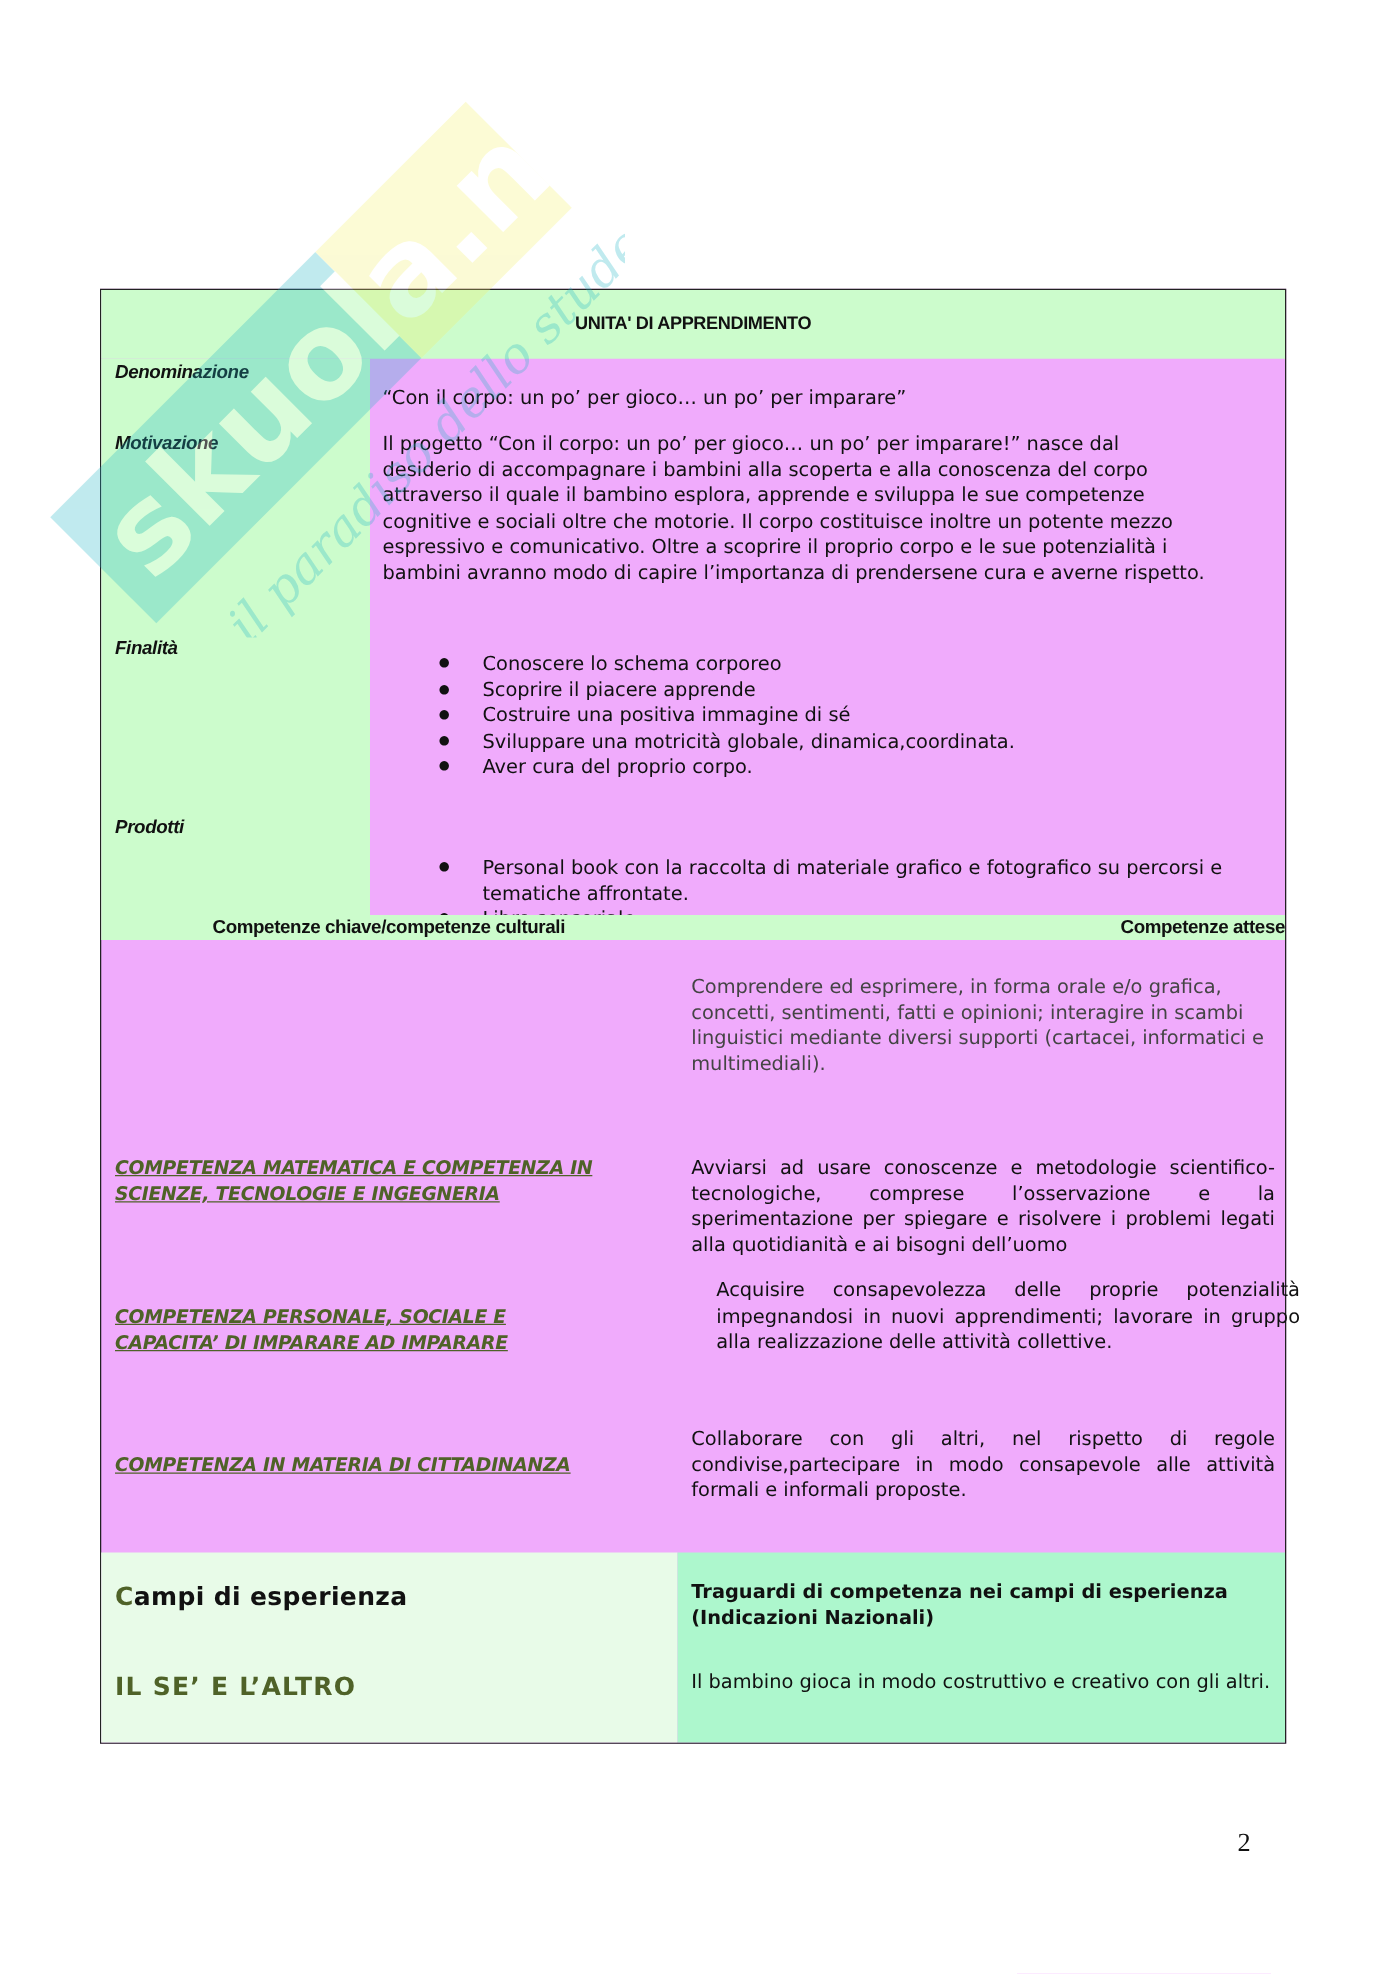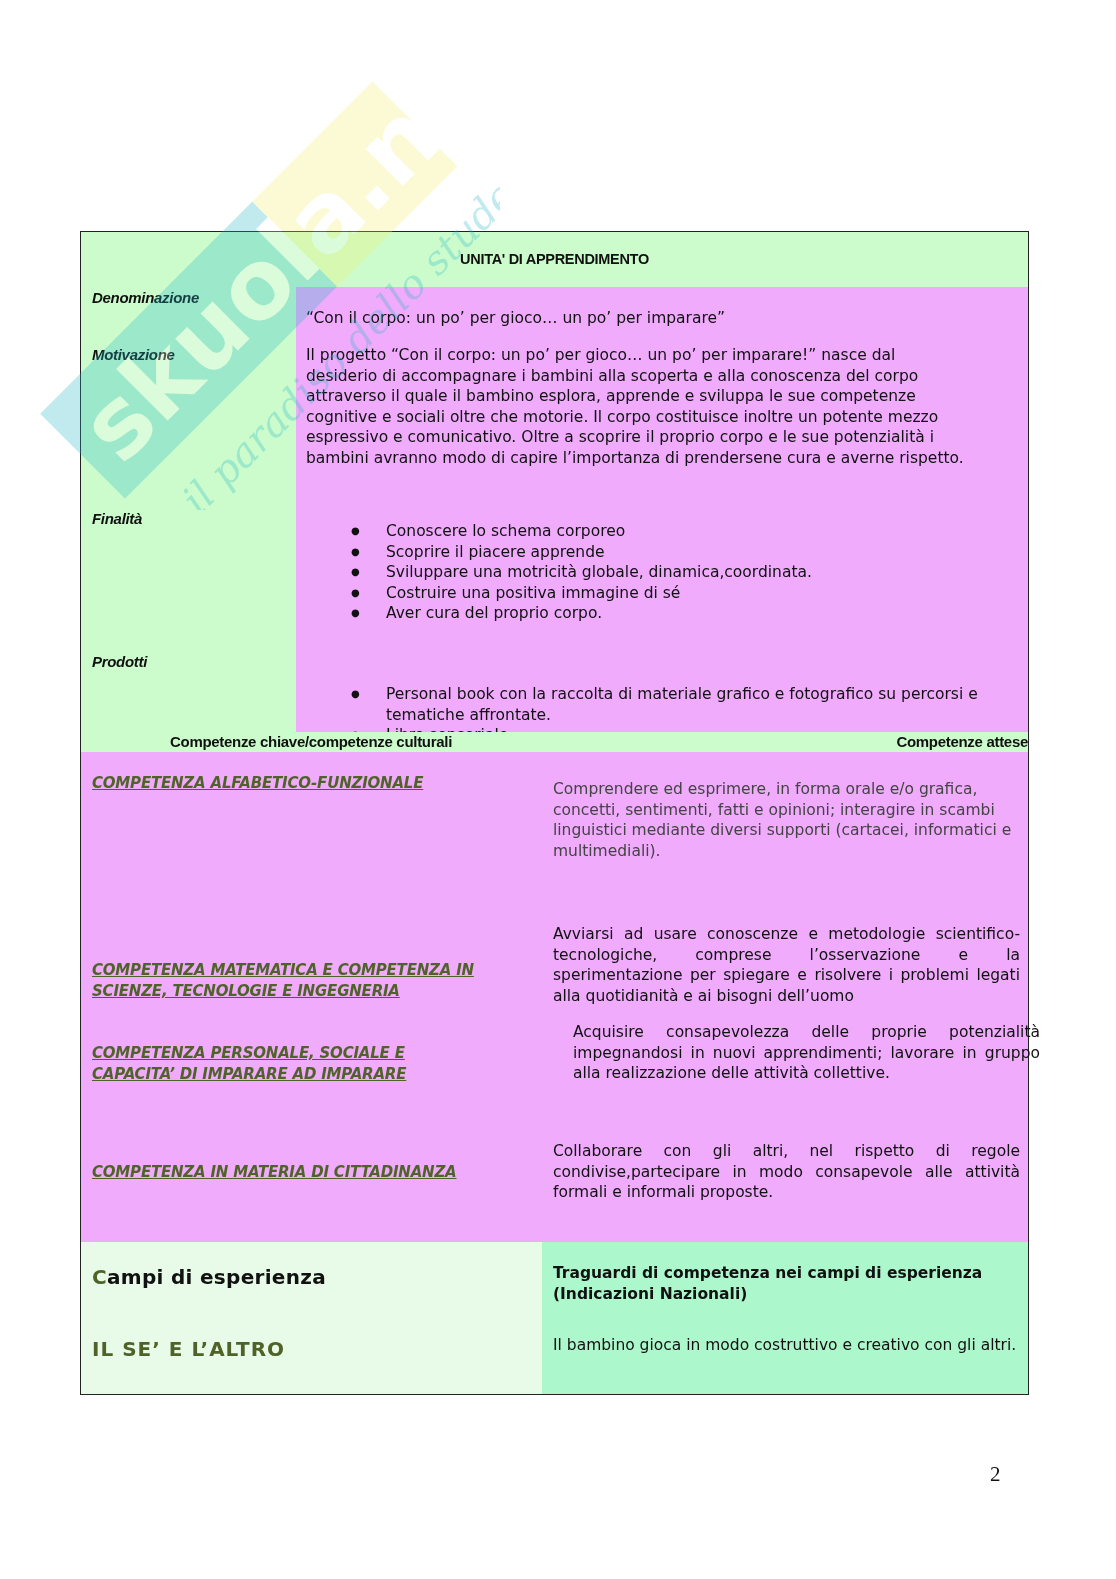--- a/index.html
+++ b/index.html
@@ -49,39 +49,38 @@
     <div>attraverso il quale il bambino esplora, apprende e sviluppa le sue competenze</div>
     <div>cognitive e sociali oltre che motorie. Il corpo costituisce inoltre un potente mezzo</div>
     <div>espressivo e comunicativo. Oltre a scoprire il proprio corpo e le sue potenzialità i</div>
     <div>bambini avranno modo di capire l’importanza di prendersene cura e averne rispetto.</div>
   </div>
 
   <div class="abs label" style="left:11px;top:278px;">Finalità</div>
   <ul class="abs bul body-text" style="left:292px;top:276px;width:640px;">
     <li>Conoscere lo schema corporeo</li>
     <li>Scoprire il piacere apprende</li>
+    <li>Costruire una positiva immagine di sé</li>
     <li>Sviluppare una motricità globale, dinamica,coordinata.</li>
-    <li>Costruire una positiva immagine di sé</li>
     <li>Aver cura del proprio corpo.</li>
   </ul>
 
   <div class="abs label" style="left:11px;top:421px;">Prodotti</div>
   <ul class="abs bul body-text" style="left:292px;top:439px;width:650px;">
     <li>Personal book con la raccolta di materiale grafico e fotografico su percorsi e tematiche affrontate.</li>
     <li>Libro sensoriale.</li>
   </ul>
 
   <div class="abs green" style="left:0;top:500px;width:947px;height:20px;"></div>
   <div class="abs hdr" style="left:0;top:501px;width:460px;text-align:center;">Competenze chiave/competenze culturali</div>
   <div class="abs hdr" style="left:460px;top:501px;width:487px;text-align:right;">Competenze attese</div>
 
-  <div class="abs comp" style="left:11px;top:541px;width:445px;">COMPETENZA ALFABETICO-FUNZIONALE</div>
   <div class="abs body-text grey" style="left:472px;top:547px;width:470px;"> Comprendere ed esprimere, in forma orale e/o grafica, concetti, sentimenti, fatti e opinioni; interagire in scambi linguistici mediante diversi supporti (cartacei, informatici e multimediali).</div>
 
-  <div class="abs comp" style="left:11px;top:692px;width:450px;margin-top:36px;">COMPETENZA MATEMATICA E COMPETENZA IN SCIENZE, TECNOLOGIE E INGEGNERIA</div>
+  <div class="abs comp" style="left:11px;top:692px;width:450px;">COMPETENZA MATEMATICA E COMPETENZA IN SCIENZE, TECNOLOGIE E INGEGNERIA</div>
   <div class="abs body-text just" style="left:472px;top:692px;width:467px;">Avviarsi ad usare conoscenze e metodologie scientifico-tecnologiche, comprese l’osservazione e la sperimentazione per spiegare e risolvere i problemi legati alla quotidianità e ai bisogni dell’uomo</div>
 
   <div class="abs comp" style="left:11px;top:811px;width:400px;">COMPETENZA PERSONALE, SOCIALE E CAPACITA’ DI IMPARARE AD IMPARARE</div>
   <div class="abs body-text just" style="left:472px;top:790px;width:467px;margin-left:20px;">Acquisire consapevolezza delle proprie potenzialità impegnandosi in nuovi apprendimenti; lavorare in gruppo alla realizzazione delle attività collettive.</div>
 
   <div class="abs comp" style="left:11px;top:930px;width:450px;">COMPETENZA IN MATERIA DI CITTADINANZA</div>
   <div class="abs body-text just" style="left:472px;top:909px;width:467px;">Collaborare con gli altri, nel rispetto di regole condivise,partecipare in modo consapevole alle attività formali e informali proposte.</div>
 
   <div class="abs" style="left:0;top:1010px;width:461px;height:152px;background:#e8fbe8;"></div>
   <div class="abs" style="left:461px;top:1010px;width:486px;height:152px;background:#adf7cd;"></div>

